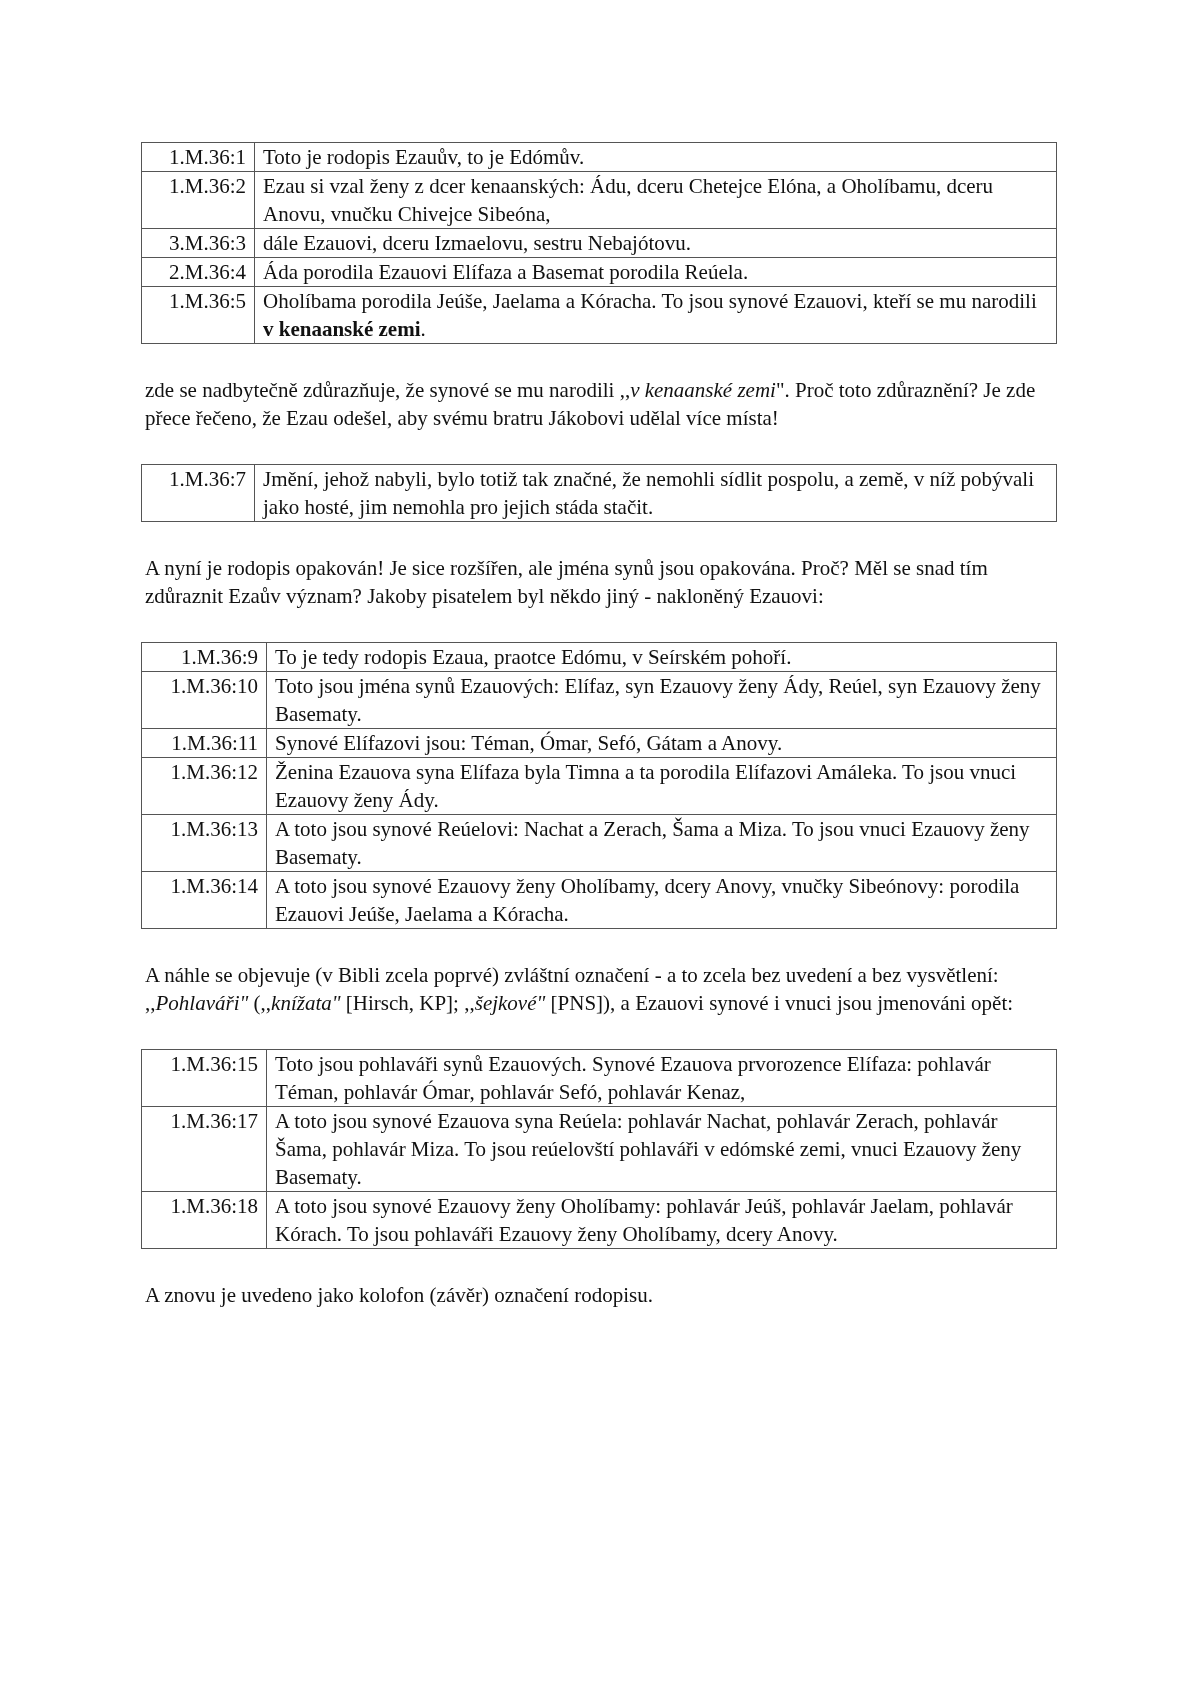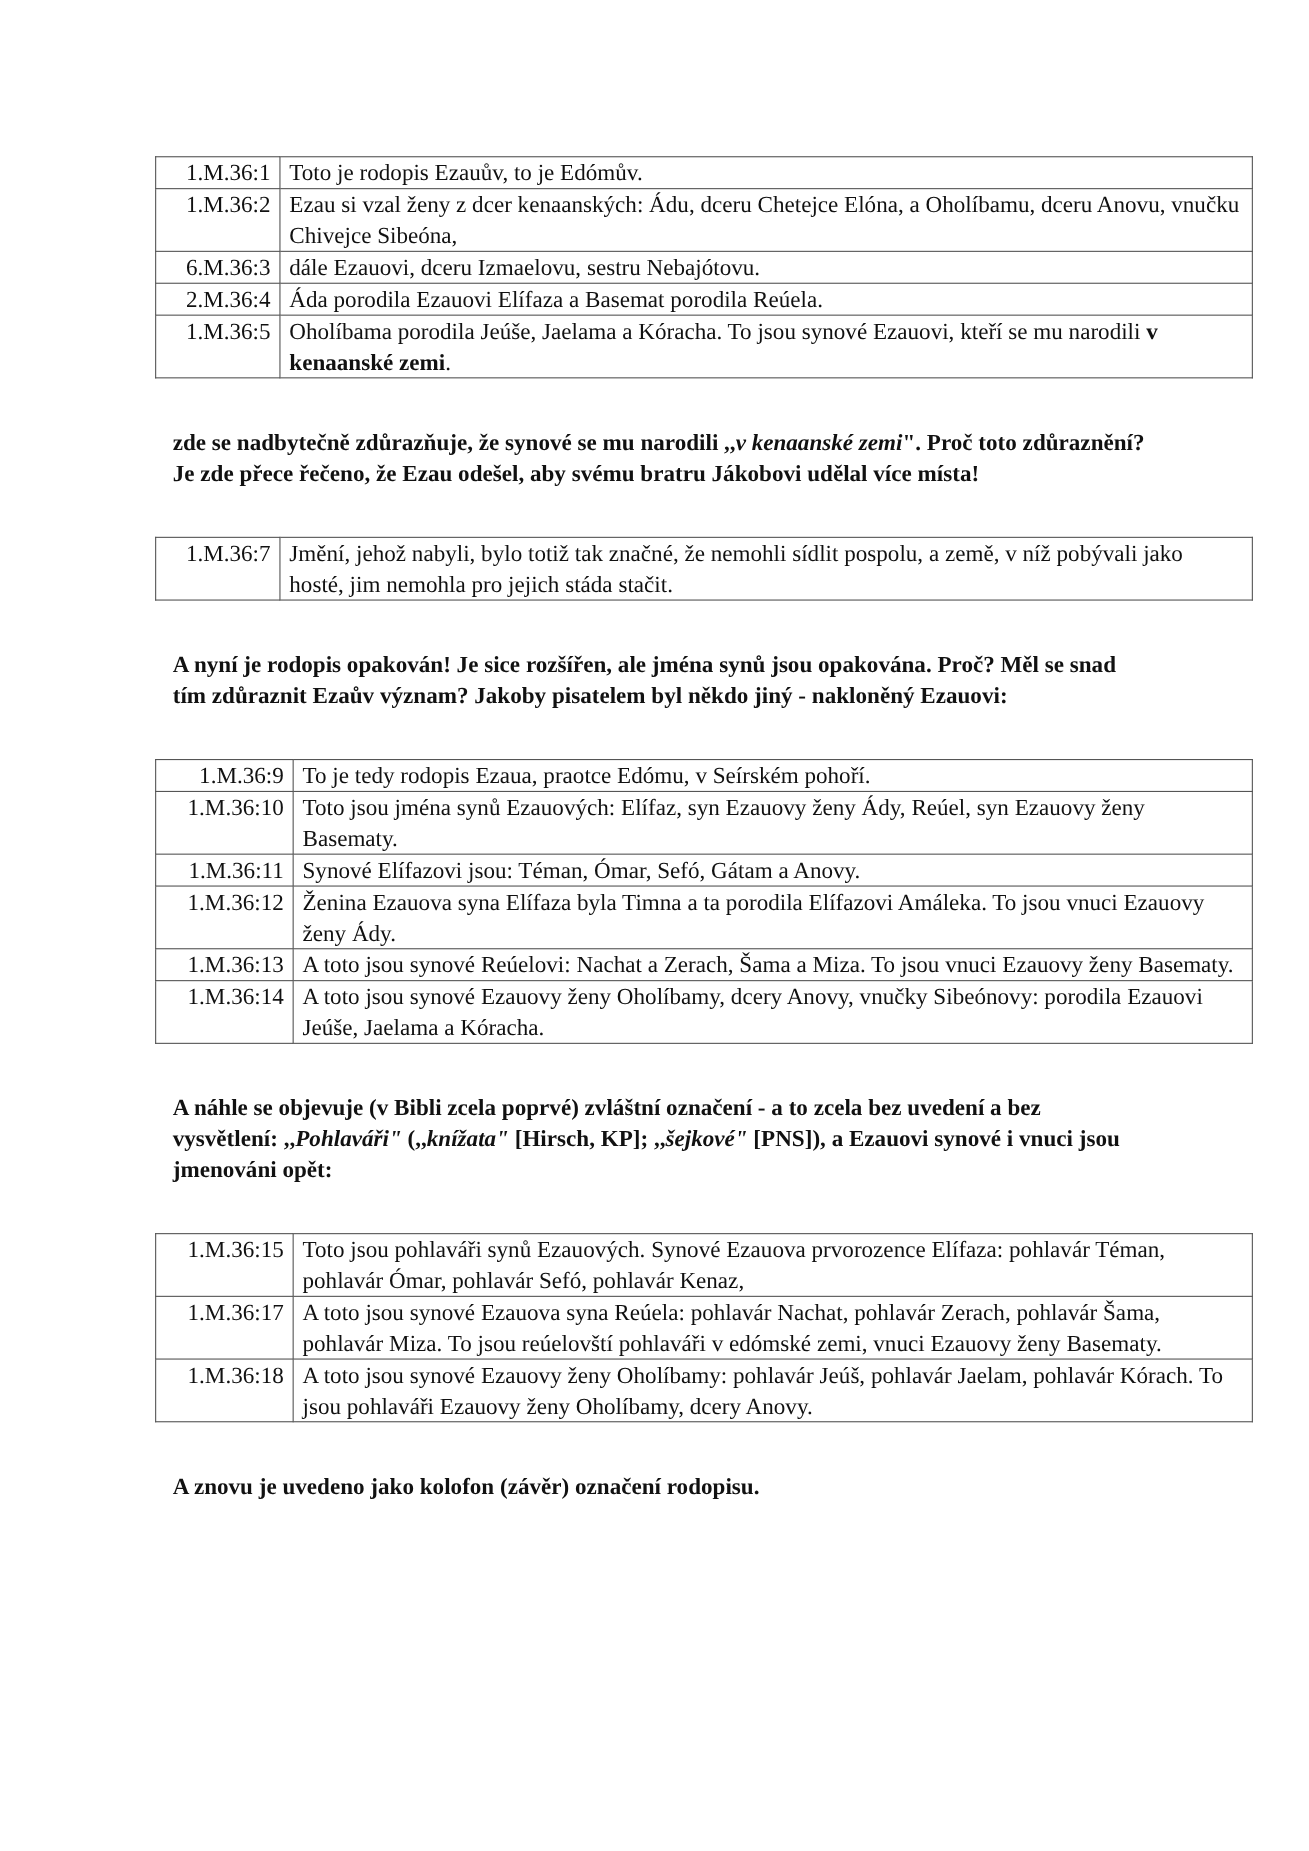--- a/index.html
+++ b/index.html
@@ -1,24 +1,24 @@
 <!DOCTYPE html>
 <html><head>
 <meta charset="utf-8">
 <style>
   html, body { margin: 0; padding: 0; background: #ffffff; }
   body { width: 1190px; height: 1683px; position: relative; overflow: hidden;
          font-family: "Liberation Serif", serif; color: #111; font-size: 21px; line-height: 28px; }
   .page { position: absolute; left: 141px; top: 142px; width: 916px; }
-  table.verses { width: 998px; border-collapse: collapse; }
+  table.verses { width: 916px; border-collapse: collapse; }
   table.verses td { border: 1.5px solid #555; vertical-align: top; padding: 0 8px; }
   table.verses td.ref { text-align: right; white-space: nowrap; }
   table.t1 td.ref { width: 96px; }
   table.t3 td.ref { width: 108px; }
-  p.para { margin: 16px; padding: 0; font-weight: bold; }
+  p.para { margin: 4px; padding: 0; }
   .gap-a { height: 28px; }
   .gap-b { height: 28px; }
   b { font-weight: bold; }
   i { font-style: italic; }
 </style>
 </head>
 <body>
 
 <div class="page">
 
@@ -26,21 +26,21 @@
     <tbody>
         <tr>
           <td class="ref">1.M.36:1</td>
           <td>Toto je rodopis Ezauův, to je Edómův.</td>
         </tr>
     <tr>
           <td class="ref">1.M.36:2</td>
           <td>Ezau si vzal ženy z dcer kenaanských: Ádu, dceru Chetejce Elóna, a Oholíbamu, dceru Anovu, vnučku Chivejce Sibeóna,</td>
         </tr>
     <tr>
-          <td class="ref">6.M.36:3</td>
+          <td class="ref">3.M.36:3</td>
           <td>dále Ezauovi, dceru Izmaelovu, sestru Nebajótovu.</td>
         </tr>
     <tr>
           <td class="ref">2.M.36:4</td>
           <td>Áda porodila Ezauovi Elífaza a Basemat porodila Reúela.</td>
         </tr>
     <tr>
           <td class="ref">1.M.36:5</td>
           <td><span>Oholíbama porodila Jeúše, Jaelama a Kóracha. To jsou synové Ezauovi, kteří se mu narodili </span><b>v kenaanské zemi</b><span>.</span></td>
         </tr>

